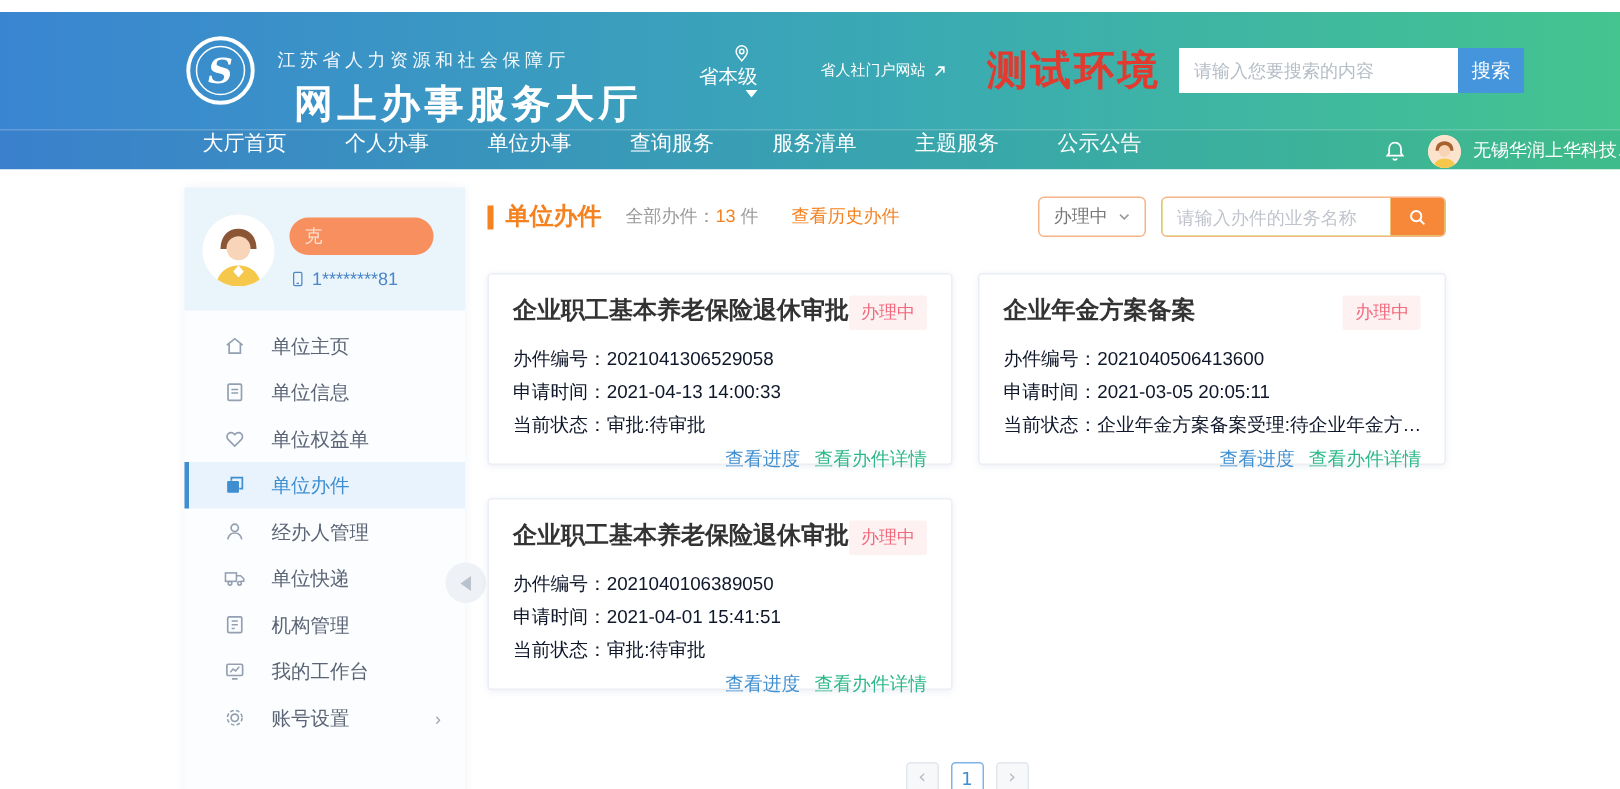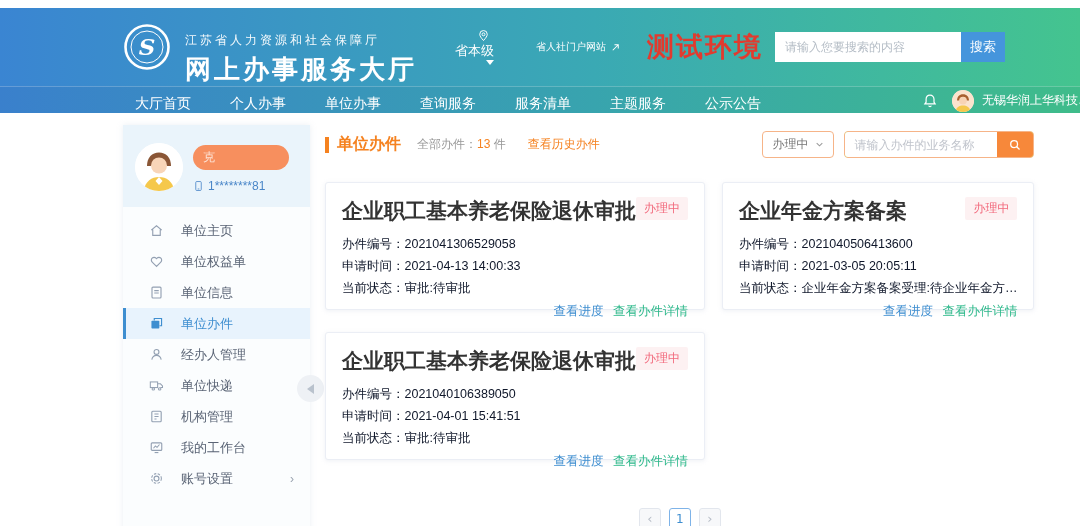--- a/index.html
+++ b/index.html
@@ -7,35 +7,35 @@
     font-family:"Liberation Sans","DejaVu Sans",sans-serif; }
   .page { width:1080px; height:526px; position:relative; background:#fff; }
 
   
   .topstrip { height:8px; background:#fff; }
   .hdr { height:78px; background:linear-gradient(to right,#3a85d2 0%,#3aa9b4 55%,#44c48f 100%); }
   .hdr-inner { width:860px; margin:0 0 0 123px; height:100%; display:flex; align-items:center; position:relative; }
   .logo { width:48px; height:48px; flex:0 0 48px; margin-right:14px; }
   .titles { color:#fff; margin-right:38px; white-space:nowrap; }
   .org-name { font-size:12px; letter-spacing:3px; margin-bottom:3px; opacity:.95;margin-top:24px; }
-  .portal-name { font-size:26px; font-weight:bold; letter-spacing:3px; }
+  .portal-name { font-size:26px; font-weight:bold; letter-spacing:3px;margin-left:11px; }
   .region { display:flex; align-items:flex-end; color:#fff; font-size:13px; margin-right:42px; cursor:pointer; white-space:nowrap;flex-direction:column; }
   .region svg { margin-right:4px; }
   .caret-down { width:0; height:0; border-left:4px solid transparent; border-right:4px solid transparent; border-top:5px solid #fff; margin-left:5px; }
   .plink { display:flex; align-items:center; color:#fff; font-size:10px; margin-right:26px; text-decoration:none; white-space:nowrap; cursor:pointer; }
   .plink svg { margin-left:4px; }
   .env { font-size:27px; font-weight:bold; color:#e23a2e; letter-spacing:2px; margin-right:12px; white-space:nowrap; }
   .hsearch { display:flex; height:30px; }
   .hsearch input { width:186px; height:30px; border:none; outline:none; padding:0 10px; font-size:12px; color:#404040; }
   .hsearch input::placeholder { color:#b5bdc6; }
   .hsearch button { width:44px; height:30px; border:none; background:#4595dc; color:#fff; font-size:13px; cursor:pointer; }
 
   
   .nav { height:27px; background:linear-gradient(to right,#3a80cc 0%,#38a4ae 55%,#3fbc8a 100%); border-top:1px solid rgba(255,255,255,.22); }
-  .nav-inner { width:840px; margin-left:135px; height:100%; display:flex; align-items:flex-end; position:relative; }
+  .nav-inner { width:840px; margin-left:135px; height:100%; display:flex; align-items:flex-start; position:relative; }
   .nav-item { color:#fff; font-size:14px; text-decoration:none; margin-right:39px; cursor:pointer; white-space:nowrap; }
   .nav-right { position:absolute; right:-115px; top:0; height:27px; display:flex; align-items:center; }
   .bell { margin-right:14px; cursor:pointer; display:flex; }
   .nav-avatar { width:22px; height:22px; border-radius:50%; overflow:hidden; background:#fce8d5; margin-right:8px; cursor:pointer; }
   .nav-user { color:#fff; font-size:12px; white-space:nowrap; cursor:pointer; }
 
   
   .content { display:flex; padding:12px 123px 0 123px; background:#fff; align-items:flex-start; }
   .sidebar { width:187px; flex:0 0 187px; background:#fbfdfe; position:relative; box-shadow:0 0 6px rgba(180,195,210,.25); min-height:482px; }
   .profile { background:#eaf4fb; padding:18px 12px 14px 12px; display:flex; }
@@ -68,21 +68,21 @@
   .ddl { height:27px; border:1px solid #f6b488; border-radius:4px; display:flex; align-items:center; padding:0 9px; font-size:12px; color:#777; margin-right:10px; cursor:pointer; background:#fff; }
   .ddl svg { margin-left:7px; }
   .sgroup { display:flex; height:27px; border:1px solid #f6b488; border-radius:4px; overflow:hidden; background:#bef264; }
   .sgroup input { width:152px; border:none; outline:none; padding:0 9px; font-size:12px; color:#333; }
   .sgroup input::placeholder { color:#c0c4cc; }
   .sgroup button { width:36px; border:none; background:#f7883a; cursor:pointer; display:flex; align-items:center; justify-content:center; }
 
   .cards { display:grid; grid-template-columns:1fr 1fr; gap:22px 17px; margin-top:24px; }
   .card { background:#fff; border:1px solid #ebeef5; border-radius:3px; box-shadow:0 1px 4px rgba(190,200,215,.25); padding:14px 16px 12px 16px; height:128px; }
   .c-head { display:flex; justify-content:space-between; align-items:flex-start; margin-bottom:8px; }
-  .c-title { font-size:21px; font-weight:bold; color:#333; white-space:nowrap; }
+  .c-title { font-size:16px; font-weight:bold; color:#333; white-space:nowrap; }
   .c-badge { background:#fdf1f2; color:#f2697c; font-size:12px; padding:3px 8px; border-radius:2px; white-space:nowrap; }
   .c-row { font-size:12.5px; color:#0f172a; line-height:22px; white-space:nowrap; }
   .c-links { text-align:right; margin-top:4px; font-size:12.5px; }
   .lnk-blue { color:#3e8ed0; text-decoration:none; cursor:pointer; margin-right:6px; }
   .lnk-green { color:#2cb88a; text-decoration:none; cursor:pointer; }
 
   .pagination { display:flex; justify-content:center; gap:8px; margin-top:48px; }
   .pg-btn { width:22px; height:22px; border:1px solid #e2e6ed; background:#f7f8fa; color:#b6bcc6; border-radius:3px; font-size:13px; line-height:20px; text-align:center; cursor:pointer; font-family:"DejaVu Sans",sans-serif; }
   .pg-btn.current { background:#fff; border:1px solid #7eb3e8; color:#3e8ed0; font-size:12px; }
 </style>
@@ -186,33 +186,33 @@
           <span class="mi-icon">
             <svg width="15" height="15" viewBox="0 0 16 16">
                 <path d="M2.4 7.6 8 3l5.6 4.6 M4 7v6.2h8V7" fill="none" stroke="currentColor" stroke-width="1.2"></path>
               </svg>
           </span>
           <span>单位主页</span>
         </li>
         <li class="menu-item">
           <span class="mi-icon">
             <svg width="15" height="15" viewBox="0 0 16 16">
-                <path d="M8 13.2 3.4 8.6a2.9 2.9 0 1 1 4.1-4.1l.5.5.5-.5a2.9 2.9 0 1 1 4.1 4.1z" fill="none" stroke="currentColor" stroke-width="1.2"></path>
-              </svg>
-          </span>
-          <span>单位权益单</span>
-        </li>
-        <li class="menu-item">
-          <span class="mi-icon">
-            <svg width="15" height="15" viewBox="0 0 16 16">
                 <rect x="3.2" y="2.2" width="9.6" height="11.6" rx="1" fill="none" stroke="currentColor" stroke-width="1.2"></rect>
                 <path d="M5.6 6h4.8 M5.6 8.6h4.8" stroke="currentColor" stroke-width="1.1"></path>
               </svg>
           </span>
           <span>单位信息</span>
+        </li>
+        <li class="menu-item">
+          <span class="mi-icon">
+            <svg width="15" height="15" viewBox="0 0 16 16">
+                <path d="M8 13.2 3.4 8.6a2.9 2.9 0 1 1 4.1-4.1l.5.5.5-.5a2.9 2.9 0 1 1 4.1 4.1z" fill="none" stroke="currentColor" stroke-width="1.2"></path>
+              </svg>
+          </span>
+          <span>单位权益单</span>
         </li>
         <li class="menu-item active">
           <span class="mi-icon">
             <svg width="15" height="15" viewBox="0 0 16 16">
                 <path d="M5.6 4.8V2.6h7.8v7.8h-2.2" fill="none" stroke="currentColor" stroke-width="1.2"></path>
                 <rect x="2.6" y="5" width="8.4" height="8.4" rx="0.8" fill="currentColor"></rect>
               </svg>
           </span>
           <span>单位办件</span>
         </li>

